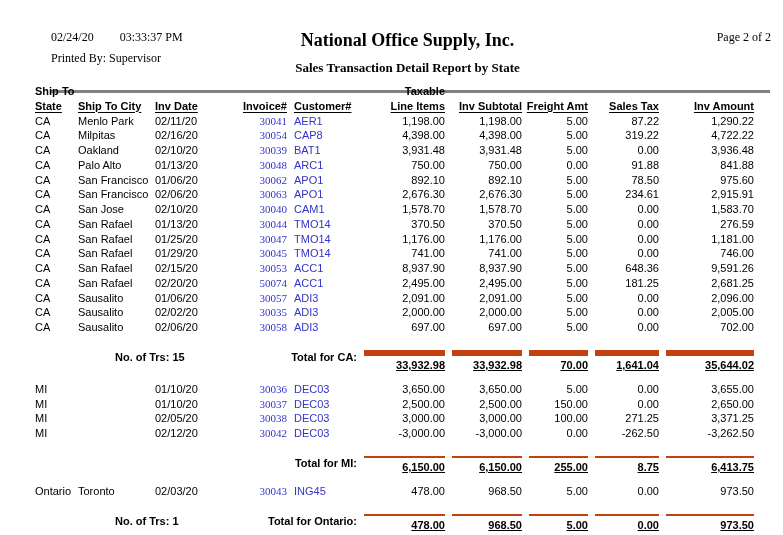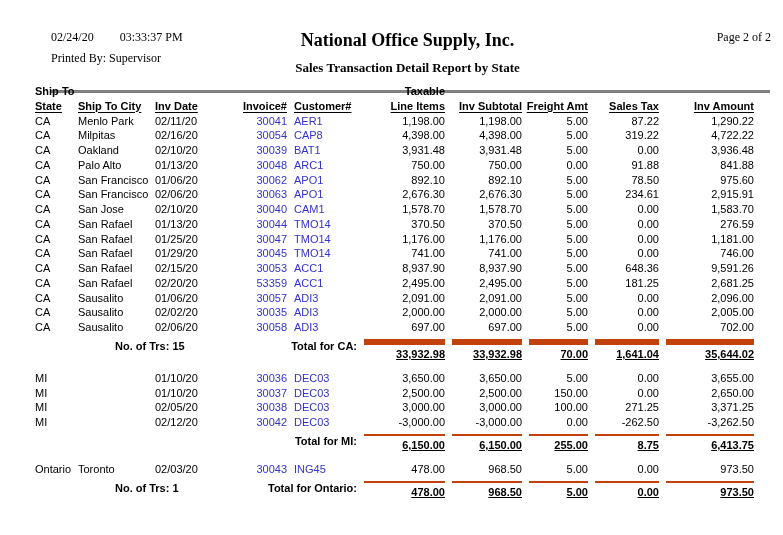--- a/index.html
+++ b/index.html
@@ -22,25 +22,25 @@
     font-weight:bold; font-size:13px; }
   .rule { position:absolute; top:90px; left:35px; width:719px; height:3px;
     background:var(--rule); }
   
   .tbl { position:absolute; top:84px; left:35px; width:719px; font-size:11px; }
   .row { display:grid;
     grid-template-columns:43px 77px 85px 47px 70px 88px 77px 66px 71px 95px;
     line-height:14.75px; }
   .c { white-space:nowrap; overflow:visible; }
   .num { text-align:right; }
-  .col-invoice { text-align:right; color:var(--link); }
+  .col-invoice { text-align:right; color:var(--link);font-family:Liberation Serif, serif; }
   .col-customer { padding-left:7px; color:var(--link); }
   .thead { font-weight:bold; }
   .thead .u { text-decoration:underline; text-underline-offset:2px; }
-  .total-row { font-weight:bold; margin-top:4px; margin-bottom:9px; line-height:15px; }
+  .total-row { font-weight:bold; margin-top:15px; margin-bottom:9px; line-height:15px; }
   .trs-cell { grid-column:2 / 4; padding-left:37px; }
   .total-label { grid-column:4 / 6; text-align:right; }
   .tnum { border-top:6px solid #c2410c; margin-left:7px; padding-top:2px;text-decoration:underline; }
   .total-row.heavy .tnum { border-top-width:2px; }
 </style>
 </head>
 <body>
 
 <div class="page">
 
@@ -212,21 +212,21 @@
           <div class="c num">8,937.90</div>
           <div class="c num">8,937.90</div>
           <div class="c num">5.00</div>
           <div class="c num">648.36</div>
           <div class="c num">9,591.26</div>
         </div>
         <div class="row">
           <div class="c">CA</div>
           <div class="c">San Rafael</div>
           <div class="c">02/20/20</div>
-          <div class="c col-invoice">53359</div>
+          <div class="c col-invoice">50074</div>
           <div class="c col-customer">ACC1</div>
           <div class="c num">2,495.00</div>
           <div class="c num">2,495.00</div>
           <div class="c num">5.00</div>
           <div class="c num">181.25</div>
           <div class="c num">2,681.25</div>
         </div>
         <div class="row">
           <div class="c">CA</div>
           <div class="c">Sausalito</div>

